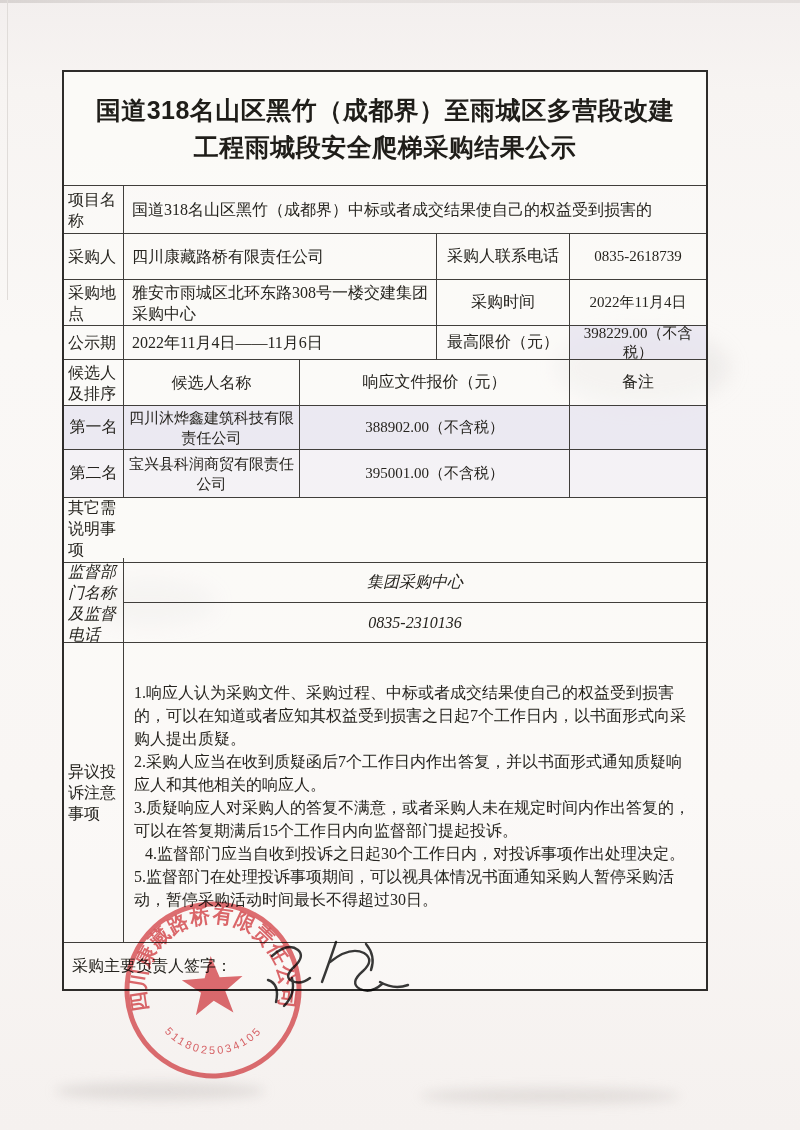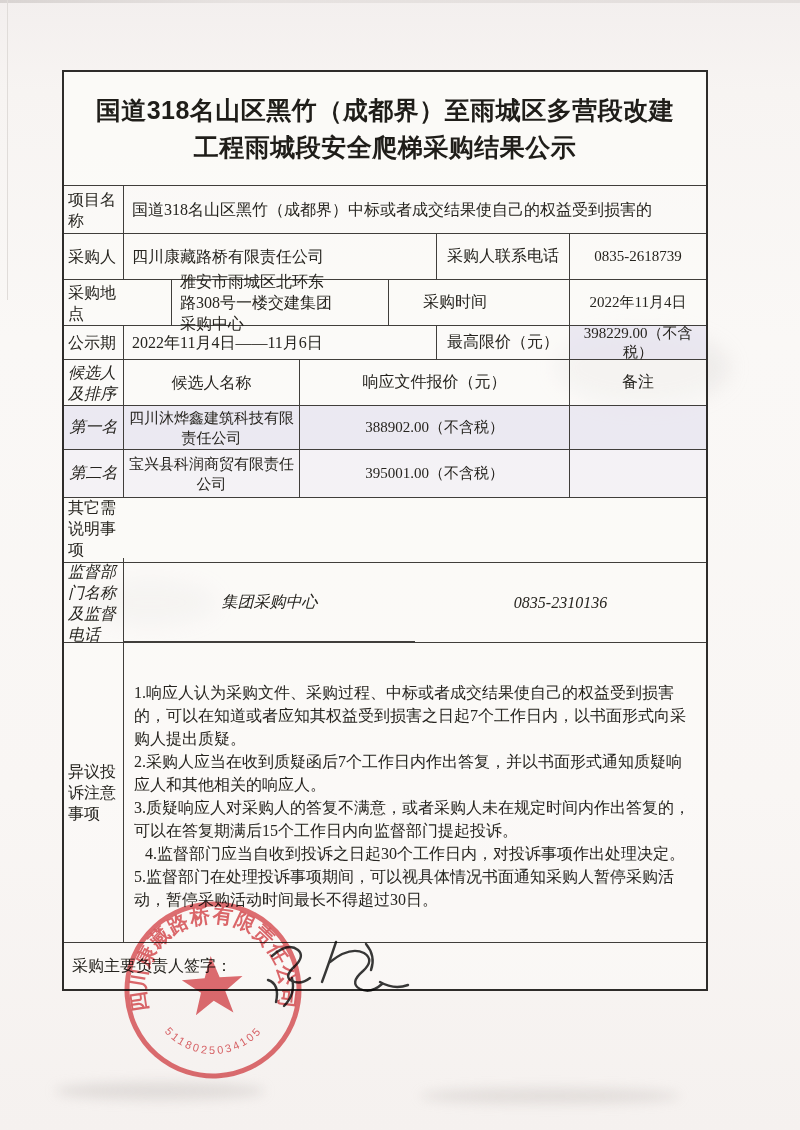--- a/index.html
+++ b/index.html
@@ -20,42 +20,42 @@
   .smudge4 { left:85px;  top:580px;  width:130px; height:45px; background:rgba(188,184,181,.15); filter:blur(10px); }
 
   
   .doc-table { position:absolute; left:62px; top:70px; width:646px; height:921px;
     border:2px solid #2e2c2a; background:rgba(253,252,250,.45); }
   .row { display:flex; width:100%; border-bottom:1.5px solid #403e3b; }
   .row:last-child { border-bottom:none; }
   .cell { display:flex; align-items:center; min-width:0; }
   .cell + .cell { border-left:1.5px solid #403e3b; }
   .h-title{height:114px;} .h-project{height:48px;} .h-purchaser{height:46px;}
-  .h-location{height:46px;gap:48px;} .h-publicity{height:34px;} .h-candhead{height:46px;}
+  .h-location{height:46px;} .h-publicity{height:34px;} .h-candhead{height:46px;}
   .h-cand1{height:44px;} .h-cand2{height:48px;} .h-other{height:65px;align-items:flex-end;}
   .h-superv{height:80px;font-style:italic;} .h-objection{height:300px;} .h-sign{height:46px;}
 
   .title-cell { width:100%; justify-content:center; background:rgba(252,251,249,.6); }
   .title-text { font-family:"Liberation Sans","DejaVu Sans",sans-serif; font-weight:bold;
     font-size:25px; line-height:37px; text-align:center; max-width:600px; letter-spacing:.5px; color:#1f1d19; }
 
   .c-label { width:59px; padding:2px 4px; font-size:16px; line-height:21px; }
   .c-mid   { flex:1; padding:2px 8px; font-size:16px; line-height:21px; }
   .c-l2    { width:133px; justify-content:center; font-size:16px; text-align:center; padding:2px 2px; }
   .c-v2    { width:137px; justify-content:center; font-size:15px; text-align:center; padding:2px 2px; }
 
-  .c-rank  { width:59px; justify-content:center; font-size:16px; text-align:center;font-style:italic; }
+  .c-rank  { width:59px; justify-content:center; font-size:16px; text-align:center; }
   .c-name  { width:176px; justify-content:center; font-size:15px; line-height:20px; text-align:center; padding:2px 4px; }
   .c-price { flex:1; justify-content:center; font-size:15px; text-align:center; padding:2px 4px; }
   .c-note  { width:137px; justify-content:center; font-size:16px; text-align:center; }
 
   .tint  { background:rgba(222,218,237,.55); }
   .tint2 { background:rgba(227,224,241,.28); }
 
-  .superv-right { flex:1; flex-direction:row; align-items:stretch; }
+  .superv-right { flex:1; flex-direction:column; align-items:stretch; }
   .superv-sub { flex:1; display:flex; align-items:center; justify-content:center; font-size:16px; }
   .superv-sub:first-child { border-bottom:1.5px solid #403e3b; }
 
   .obj-lines { display:flex; flex-direction:column; justify-content:center; padding:10px 10px 4px 10px;
     font-size:16px; line-height:23px; }
   .obj-lines > div { margin-bottom:0; }
 
   .sign-cell { width:100%; padding-left:8px; font-size:16px; }
 
   .stamp-svg { position:absolute; left:115px; top:892px; width:196px; height:196px;

